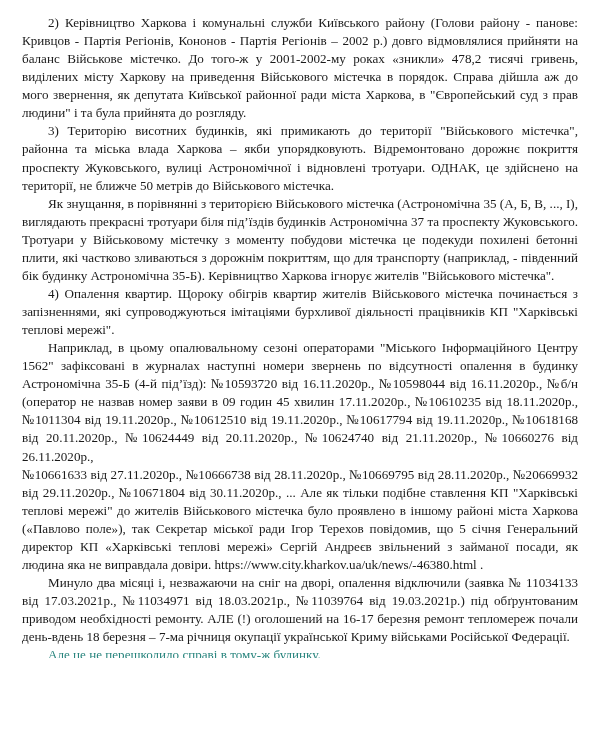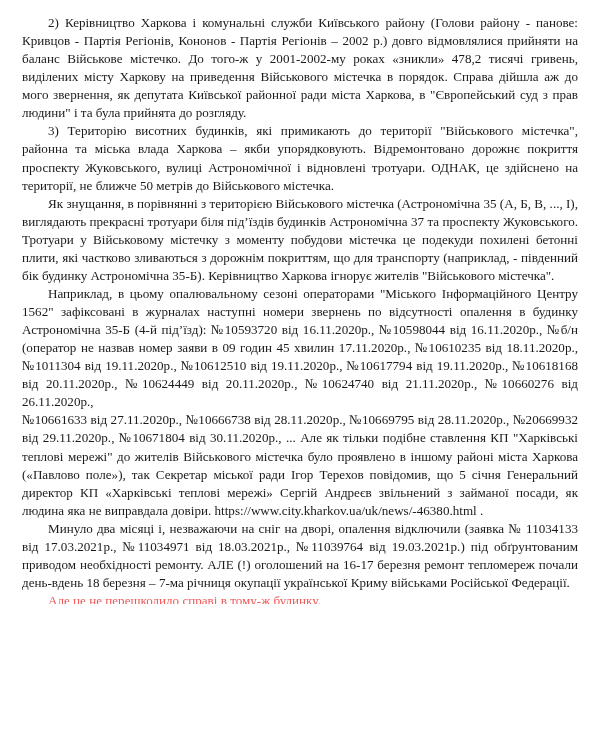--- a/index.html
+++ b/index.html
@@ -36,30 +36,31 @@
   .para.cont {
     text-indent: 0;
     font-family: Liberation Serif, serif;
   }
   .para:last-child {
     text-align: justify;
   }
   .clip-last {
     overflow: hidden;
     max-height: 12px;
-    color: #ef4444;
+    color: #0f766e;
     opacity: 0.9;
   }
 </style>
 </head>
 <body>
 
 <div class="page">
   <div class="doc-body">
     <p class="para">2) Керівництво Харкова і комунальні служби Київського району (Голови району - панове: Кривцов - Партія Регіонів, Кононов - Партія Регіонів – 2002 р.) довго відмовлялися прийняти на баланс Військове містечко. До того-ж у 2001-2002-му роках «зникли» 478,2 тисячі гривень, виділених місту Харкову на приведення Військового містечка в порядок. Справа дійшла аж до мого звернення, як депутата Київської районної ради міста Харкова, в "Європейський суд з прав людини" і та була прийнята до розгляду.</p>
     <p class="para">3) Територію висотних будинків, які примикають до території "Військового містечка", районна та міська влада Харкова – якби упорядковують. Відремонтовано дорожнє покриття проспекту Жуковського, вулиці Астрономічної і відновлені тротуари. ОДНАК, це здійснено на території, не ближче 50 метрів до Військового містечка.</p>
     <p class="para">Як знущання, в порівнянні з територією Військового містечка (Астрономічна 35 (А, Б, В, ..., І), виглядають прекрасні тротуари біля підʼїздів будинків Астрономічна 37 та проспекту Жуковського. Тротуари у Військовому містечку з моменту побудови містечка це подекуди похилені бетонні плити, які частково зливаються з дорожнім покриттям, що для транспорту (наприклад, - південний бік будинку Астрономічна 35-Б). Керівництво Харкова ігнорує жителів "Військового містечка".</p>
+    <p class="para">4) Опалення квартир. Щороку обігрів квартир жителів Військового містечка починається з запізненнями, які супроводжуються імітаціями бурхливої діяльності працівників КП "Харківські теплові мережі".</p>
     <p class="para">Наприклад, в цьому опалювальному сезоні операторами "Міського Інформаційного Центру 1562" зафіксовані в журналах наступні номери звернень по відсутності опалення в будинку Астрономічна 35-Б (4-й підʼїзд): №10593720 від 16.11.2020р., №10598044 від 16.11.2020р., №б/н (оператор не назвав номер заяви в 09 годин 45 хвилин 17.11.2020р., №10610235 від 18.11.2020р., №1011304 від 19.11.2020р., №10612510 від 19.11.2020р., №10617794 від 19.11.2020р., №10618168 від 20.11.2020р., №10624449 від 20.11.2020р., №10624740 від 21.11.2020р., №10660276 від 26.11.2020р.,</p>
     <p class="para cont">№10661633 від 27.11.2020р., №10666738 від 28.11.2020р., №10669795 від 28.11.2020р., №20669932 від 29.11.2020р., №10671804 від 30.11.2020р., ... Але як тільки подібне ставлення КП "Харківські теплові мережі" до жителів Військового містечка було проявлено в іншому районі міста Харкова («Павлово поле»), так Секретар міської ради Ігор Терехов повідомив, що 5 січня Генеральний директор КП «Харківські теплові мережі» Сергій Андреєв звільнений з займаної посади, як людина яка не виправдала довіри. https://www.city.kharkov.ua/uk/news/-46380.html .</p>
     <p class="para">Минуло два місяці і, незважаючи на сніг на дворі, опалення відключили (заявка № 11034133 від 17.03.2021р., №11034971 від 18.03.2021р., №11039764 від 19.03.2021р.) під обґрунтованим приводом необхідності ремонту. АЛЕ (!) оголошений на 16-17 березня ремонт тепломереж почали день-вдень 18 березня – 7-ма річниця окупації української Криму військами Російської Федерації.</p>
     <p class="para clip-last">Але це не перешкодило справі в тому-ж будинку.</p>
   </div>
 </div>
 
 </body></html>

